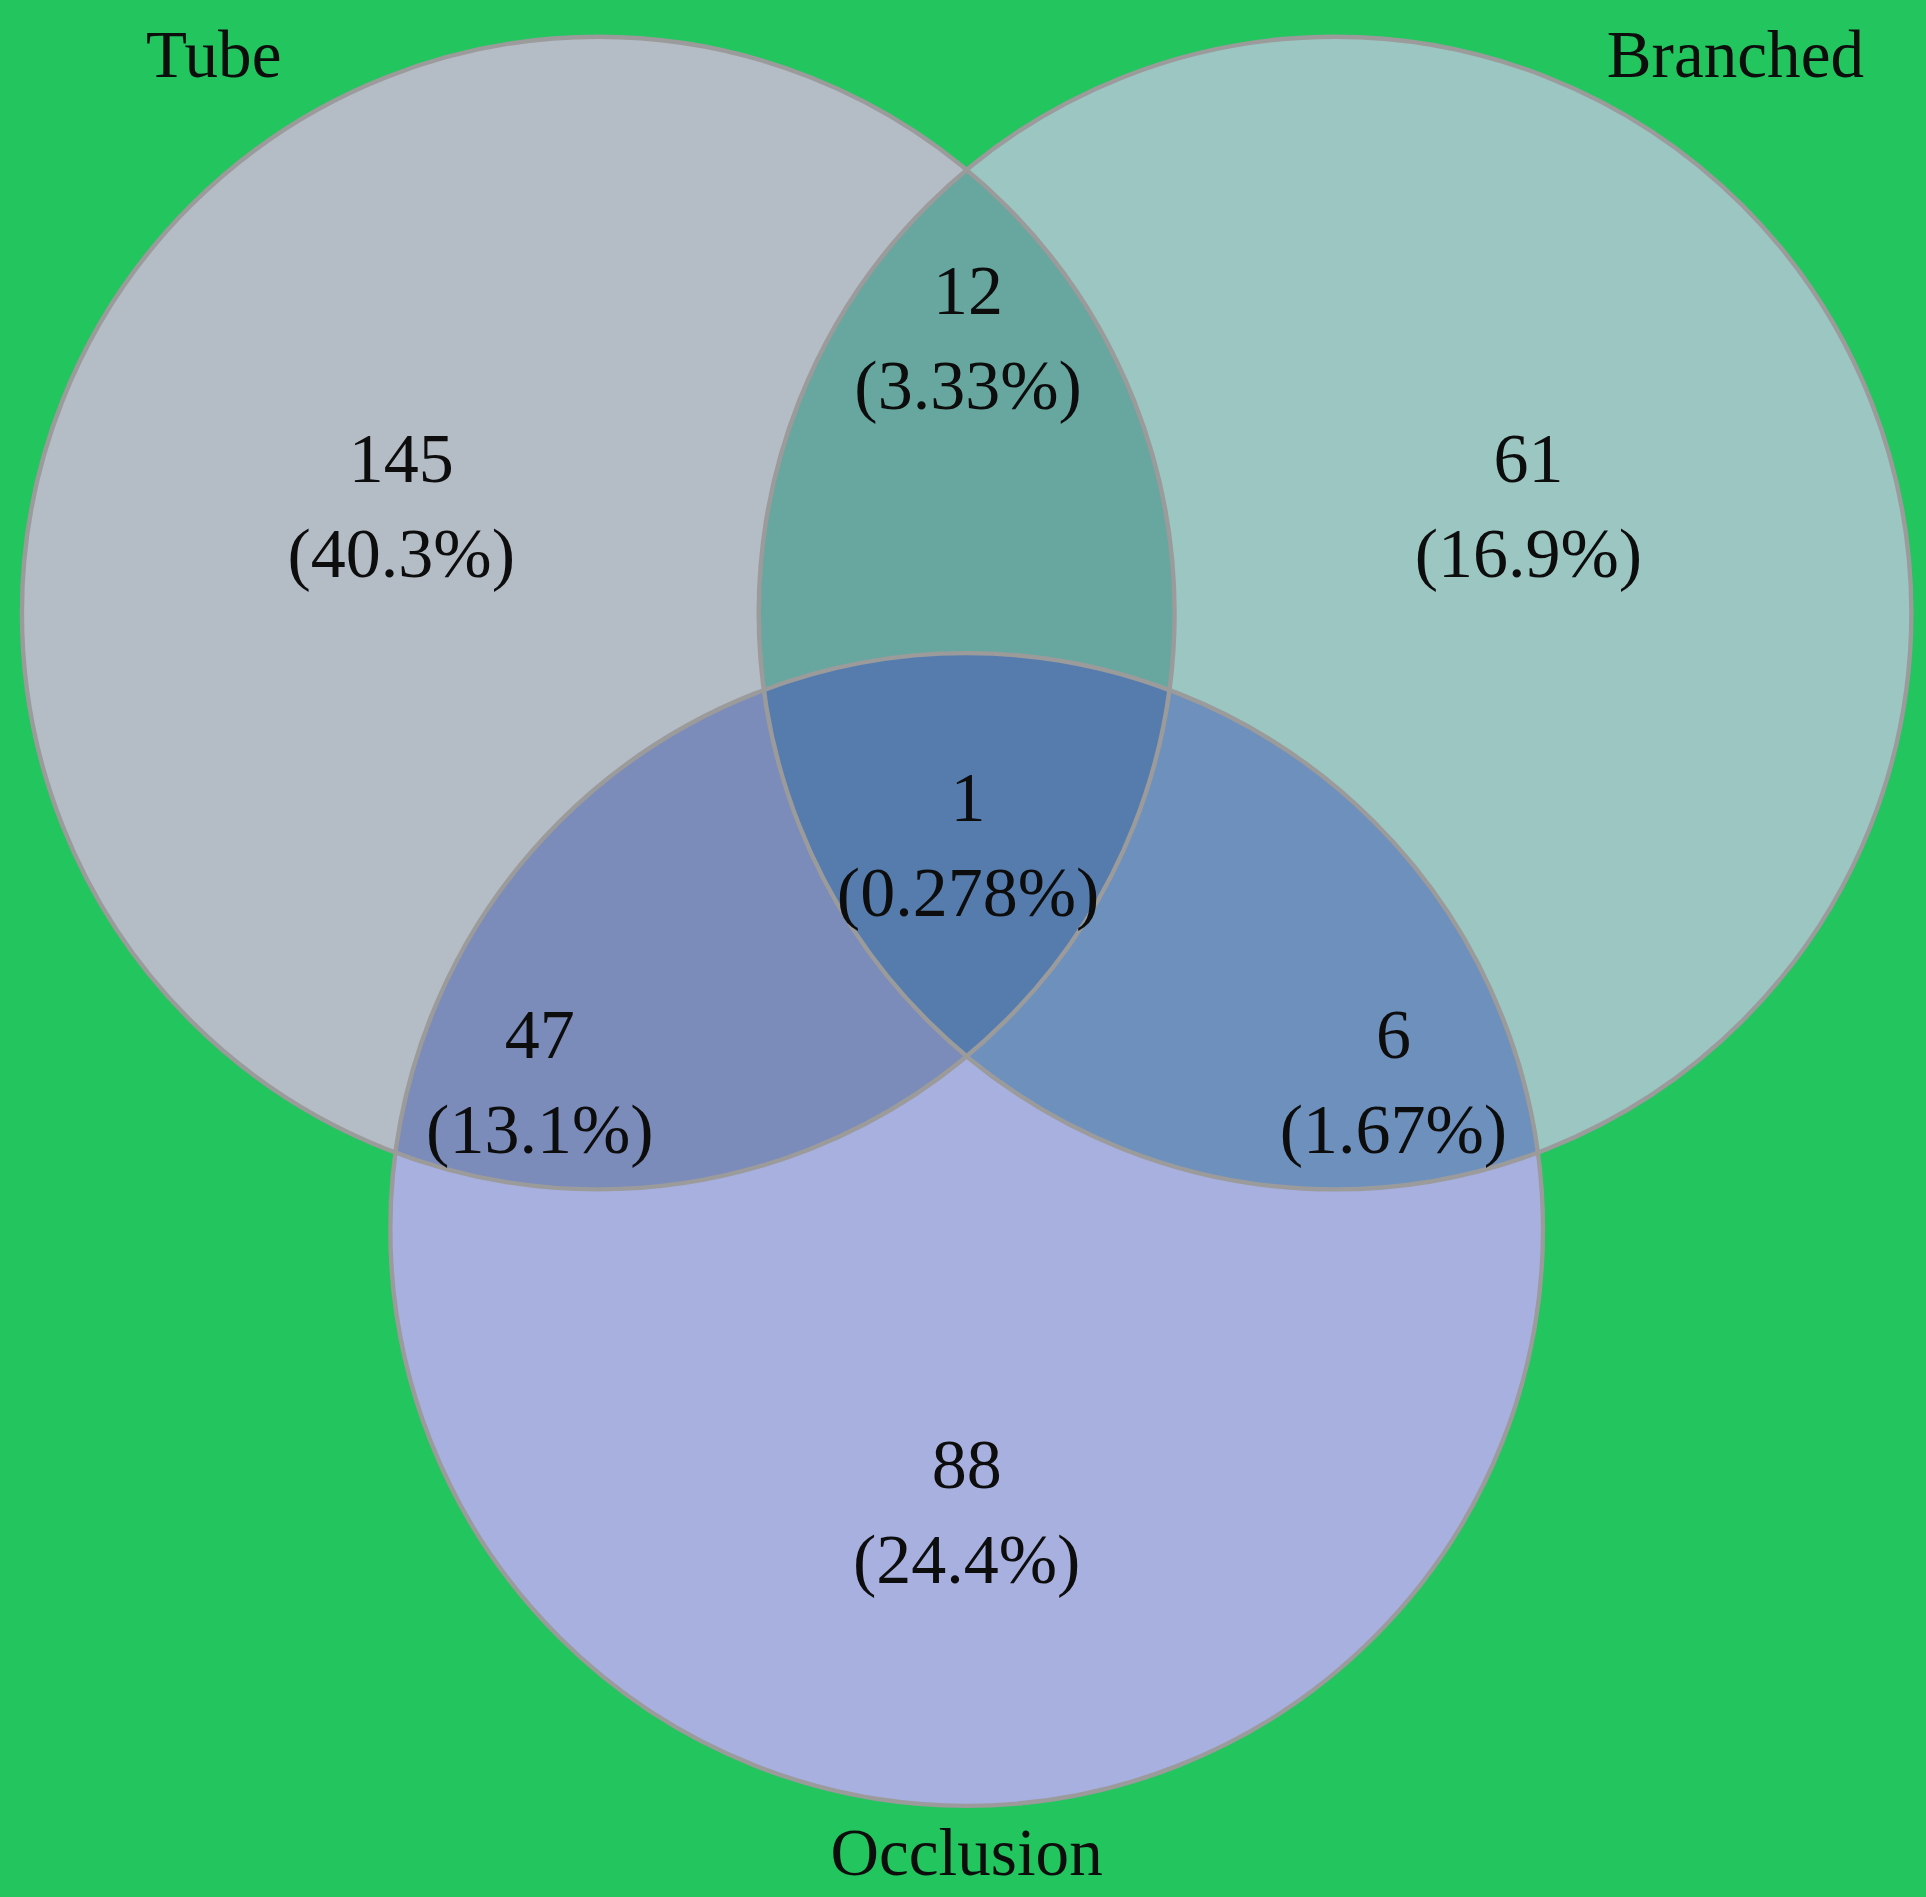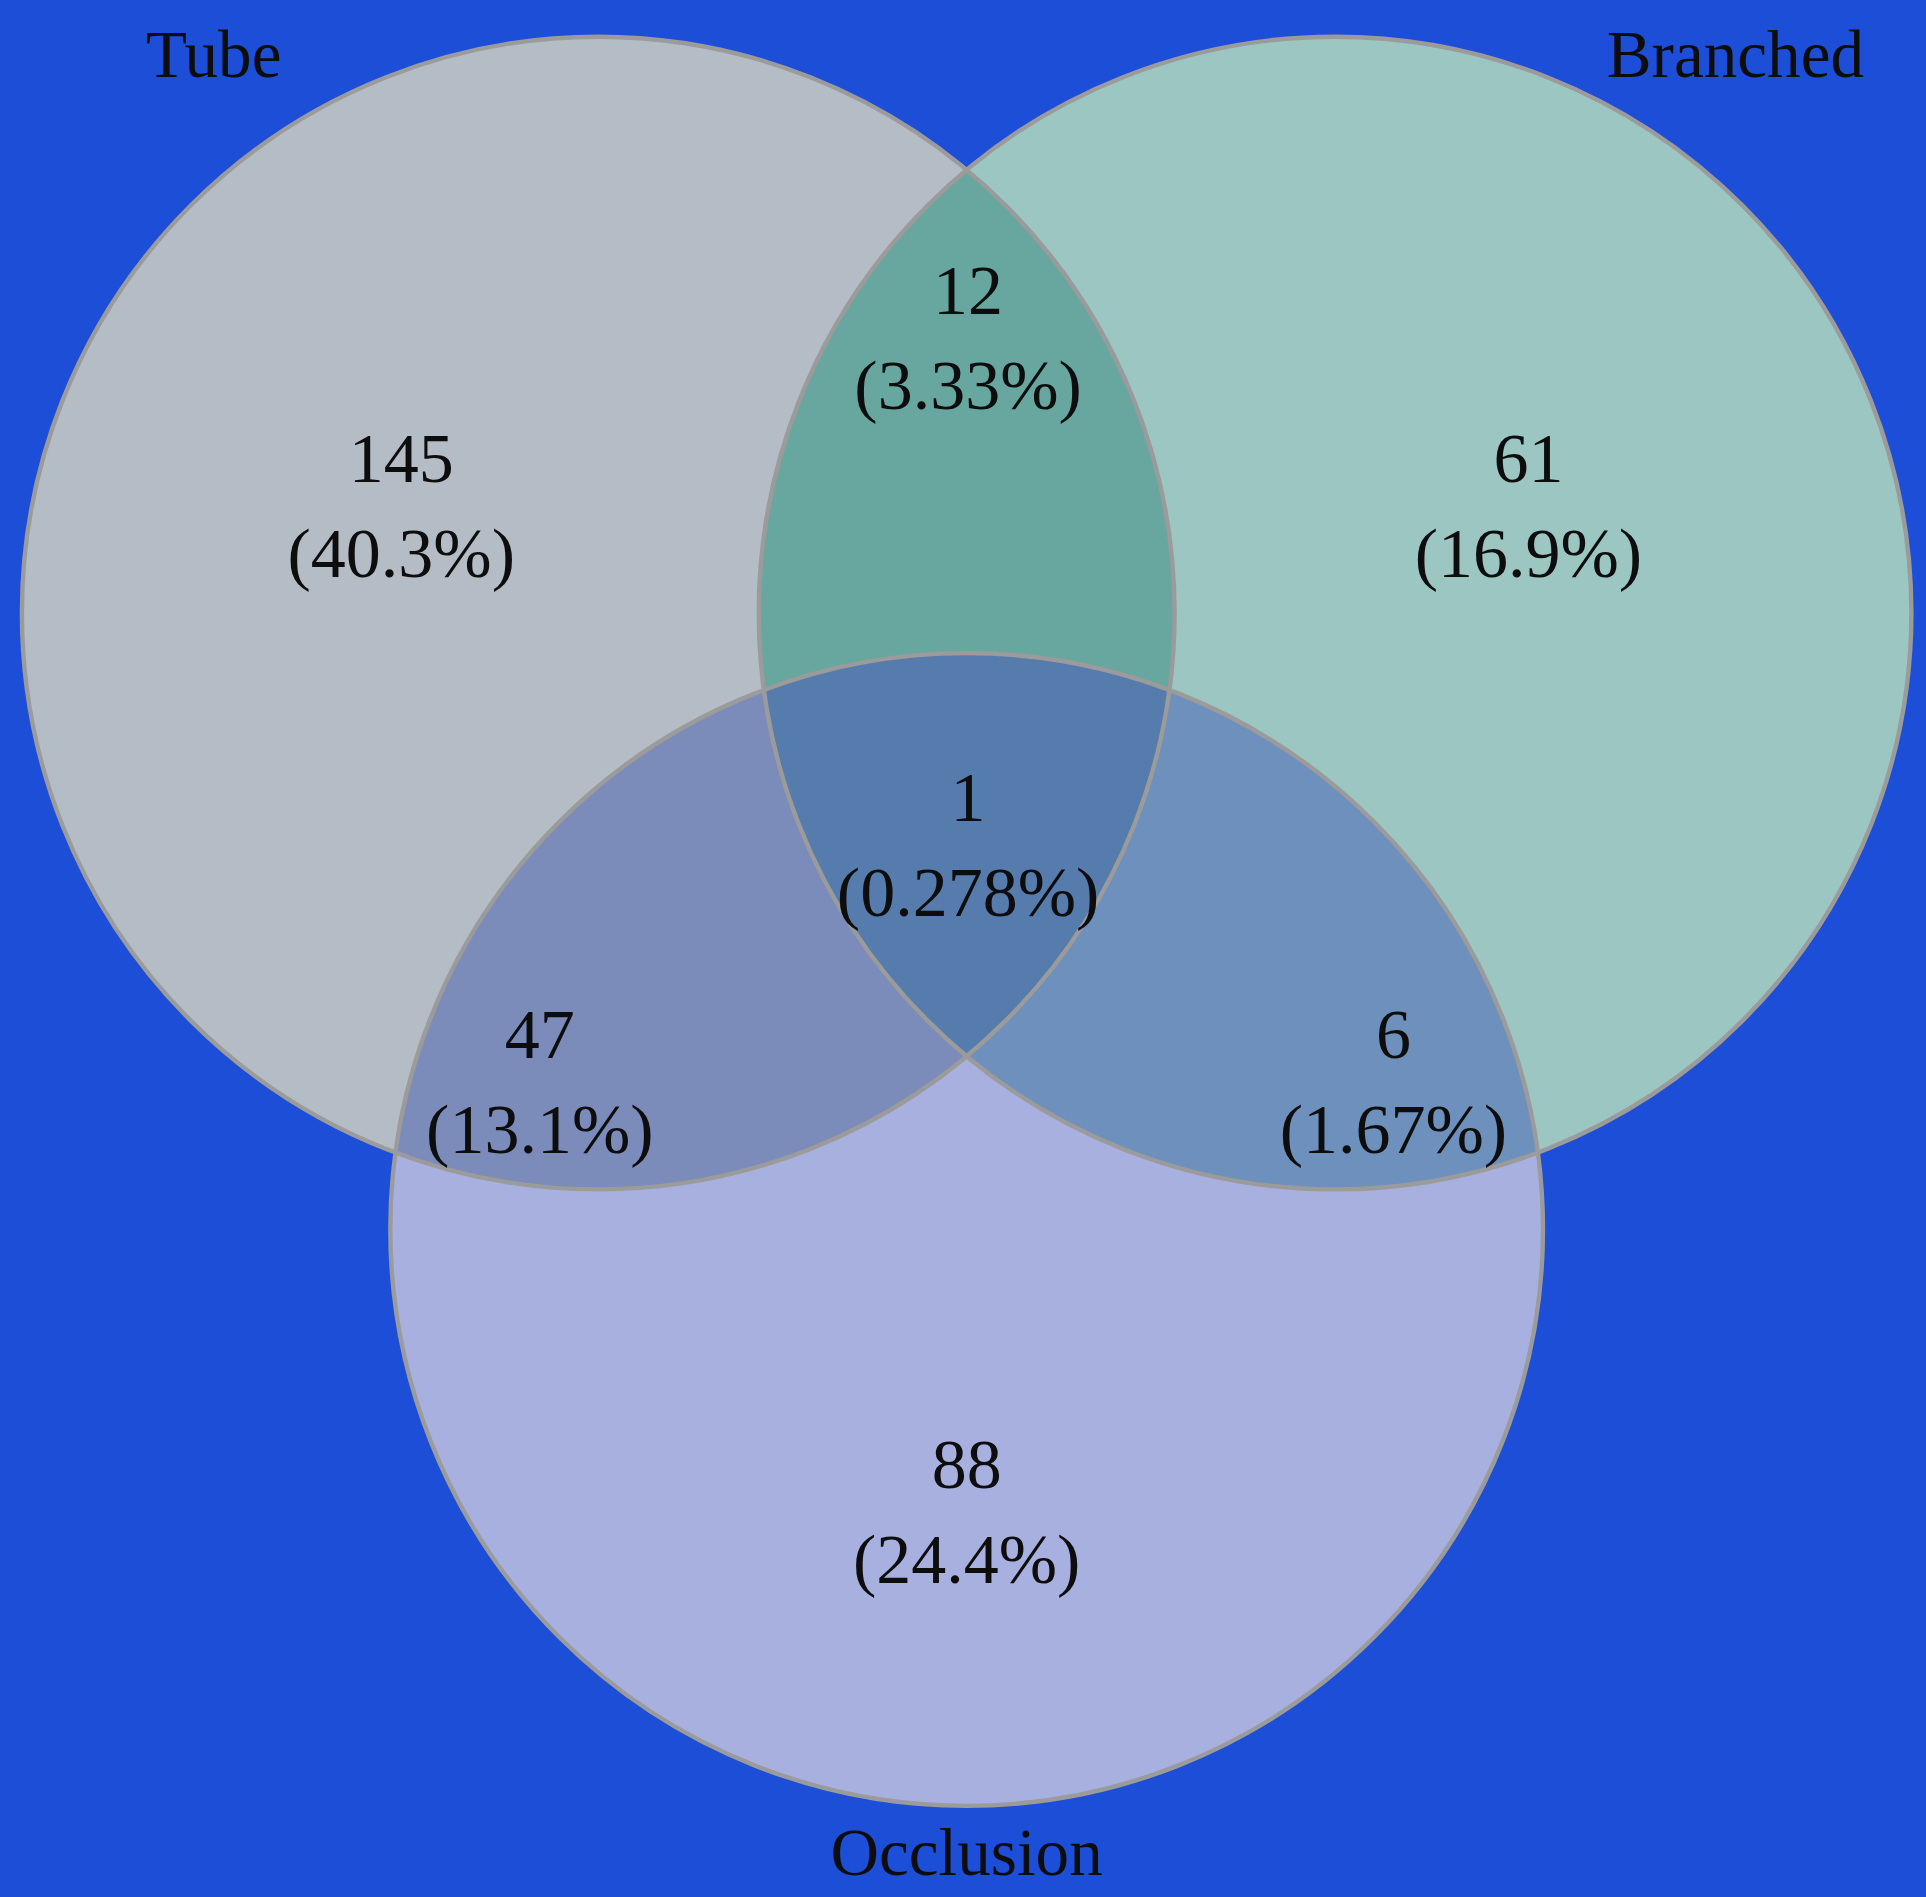--- a/index.html
+++ b/index.html
@@ -43,21 +43,21 @@
   .region-pct {
     font-family: "Liberation Serif", "DejaVu Serif", serif;
     font-size: 96px;
     fill: #0d0d0d;
     font-weight: normal;
   }
 </style>
 </head>
 <body>
 
-<div id="venn-root" style="background: #1d4ed8;">
+<div id="venn-root" style="background: #22c55e;">
 
   <svg id="venn-svg" viewBox="0 0 2640 2601" xmlns="http://www.w3.org/2000/svg">
 
     <defs>
 
       <clipPath id="clip-tube">
           <circle cx="820" cy="840" r="790"></circle>
         </clipPath>
       <clipPath id="clip-branched">
           <circle cx="1830" cy="840" r="790"></circle>

